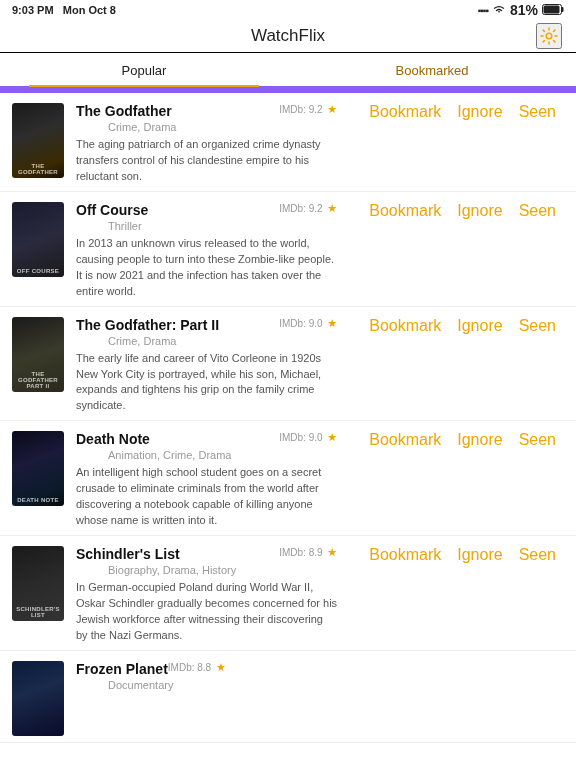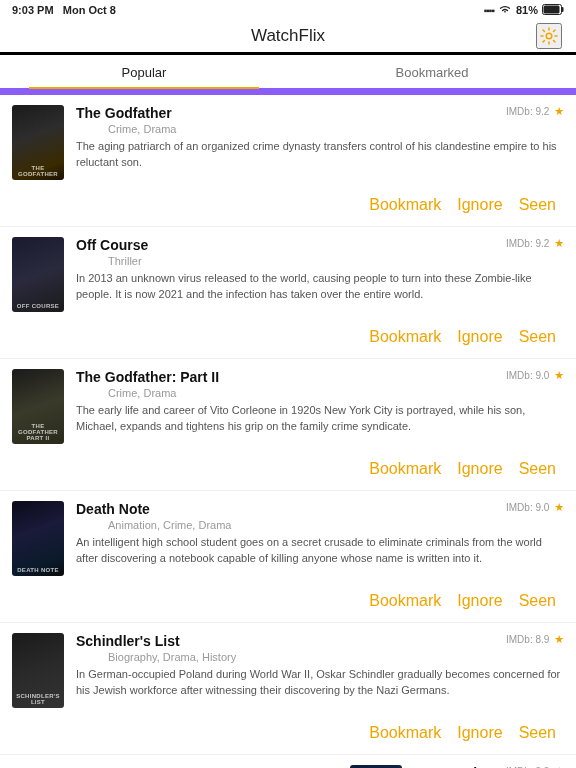--- a/index.html
+++ b/index.html
@@ -30,21 +30,21 @@
       font-size: 11px;
     }
 
     
     .app-header {
       display: flex;
       justify-content: center;
       align-items: flex-end;
       padding: 6px 16px;
       position: relative;
-      border-bottom: 3px solid #000000;
+      border-bottom: 1px solid #000000;
     }
     .app-title {
       font-size: 17px;
       font-weight: 500;
       color: #222;
     }
     .gear-btn {
       position: absolute;
       right: 14px;
       top: 50%;
@@ -59,21 +59,21 @@
     
     .tabs {
       display: flex;
       border-bottom: 7px solid #8b5cf6;
     }
     .tab {
       flex: 1;
       text-align: center;
       padding: 10px 0 8px;
       font-size: 13px;
-      color: #737373;
+      color: #a16207;
       cursor: pointer;
       position: relative;
     }
     .tab.active {
       color: #222;
       font-weight: 500;
     }
     .tab.active::after {
       content: '';
       position: absolute;
@@ -82,23 +82,22 @@
       width: 80%;
       height: 2px;
       background: #f0a500;
     }
 
     
     .movie-list { overflow-y: auto; }
 
     .movie-card {
       display: flex;
-      flex-direction: column;
+      flex-direction: row;
       border-bottom: 1px solid #eee;
-      align-items: flex-end;
     }
     .movie-top {
       display: flex;
       padding: 10px 12px 6px;
       gap: 12px;
     }
     .movie-poster {
       width: 52px;
       height: 75px;
       flex-shrink: 0;
@@ -206,21 +205,21 @@
   </div>
   <div class="status-bar-right">
     <span style="font-size:10px; letter-spacing:-1px;">▪▪▪▪</span>
     <span>
       <svg width="14" height="10" viewBox="0 0 14 10">
         <path d="M7 8.5 A0.8 0.8 0 1 1 7.001 8.5Z" fill="#222"></path>
         <path d="M4.5 6.5 Q7 4.5 9.5 6.5" stroke="#222" stroke-width="1.3" fill="none" stroke-linecap="round"></path>
         <path d="M2.5 4.2 Q7 1.2 11.5 4.2" stroke="#222" stroke-width="1.3" fill="none" stroke-linecap="round"></path>
       </svg>
     </span>
-    <span style="font-size:11px;">81%</span>
+    <span style="font-size:14px;">81%</span>
     <span>
       <svg width="22" height="11" viewBox="0 0 22 11">
         <rect x="0.5" y="0.5" width="19" height="10" rx="2" stroke="#222" stroke-width="1" fill="none"></rect>
         <rect x="19.5" y="3" width="2" height="5" rx="1" fill="#222"></rect>
         <rect x="1.5" y="1.5" width="16" height="8" rx="1.5" fill="#222"></rect>
       </svg>
     </span>
   </div>
 </div>
 

